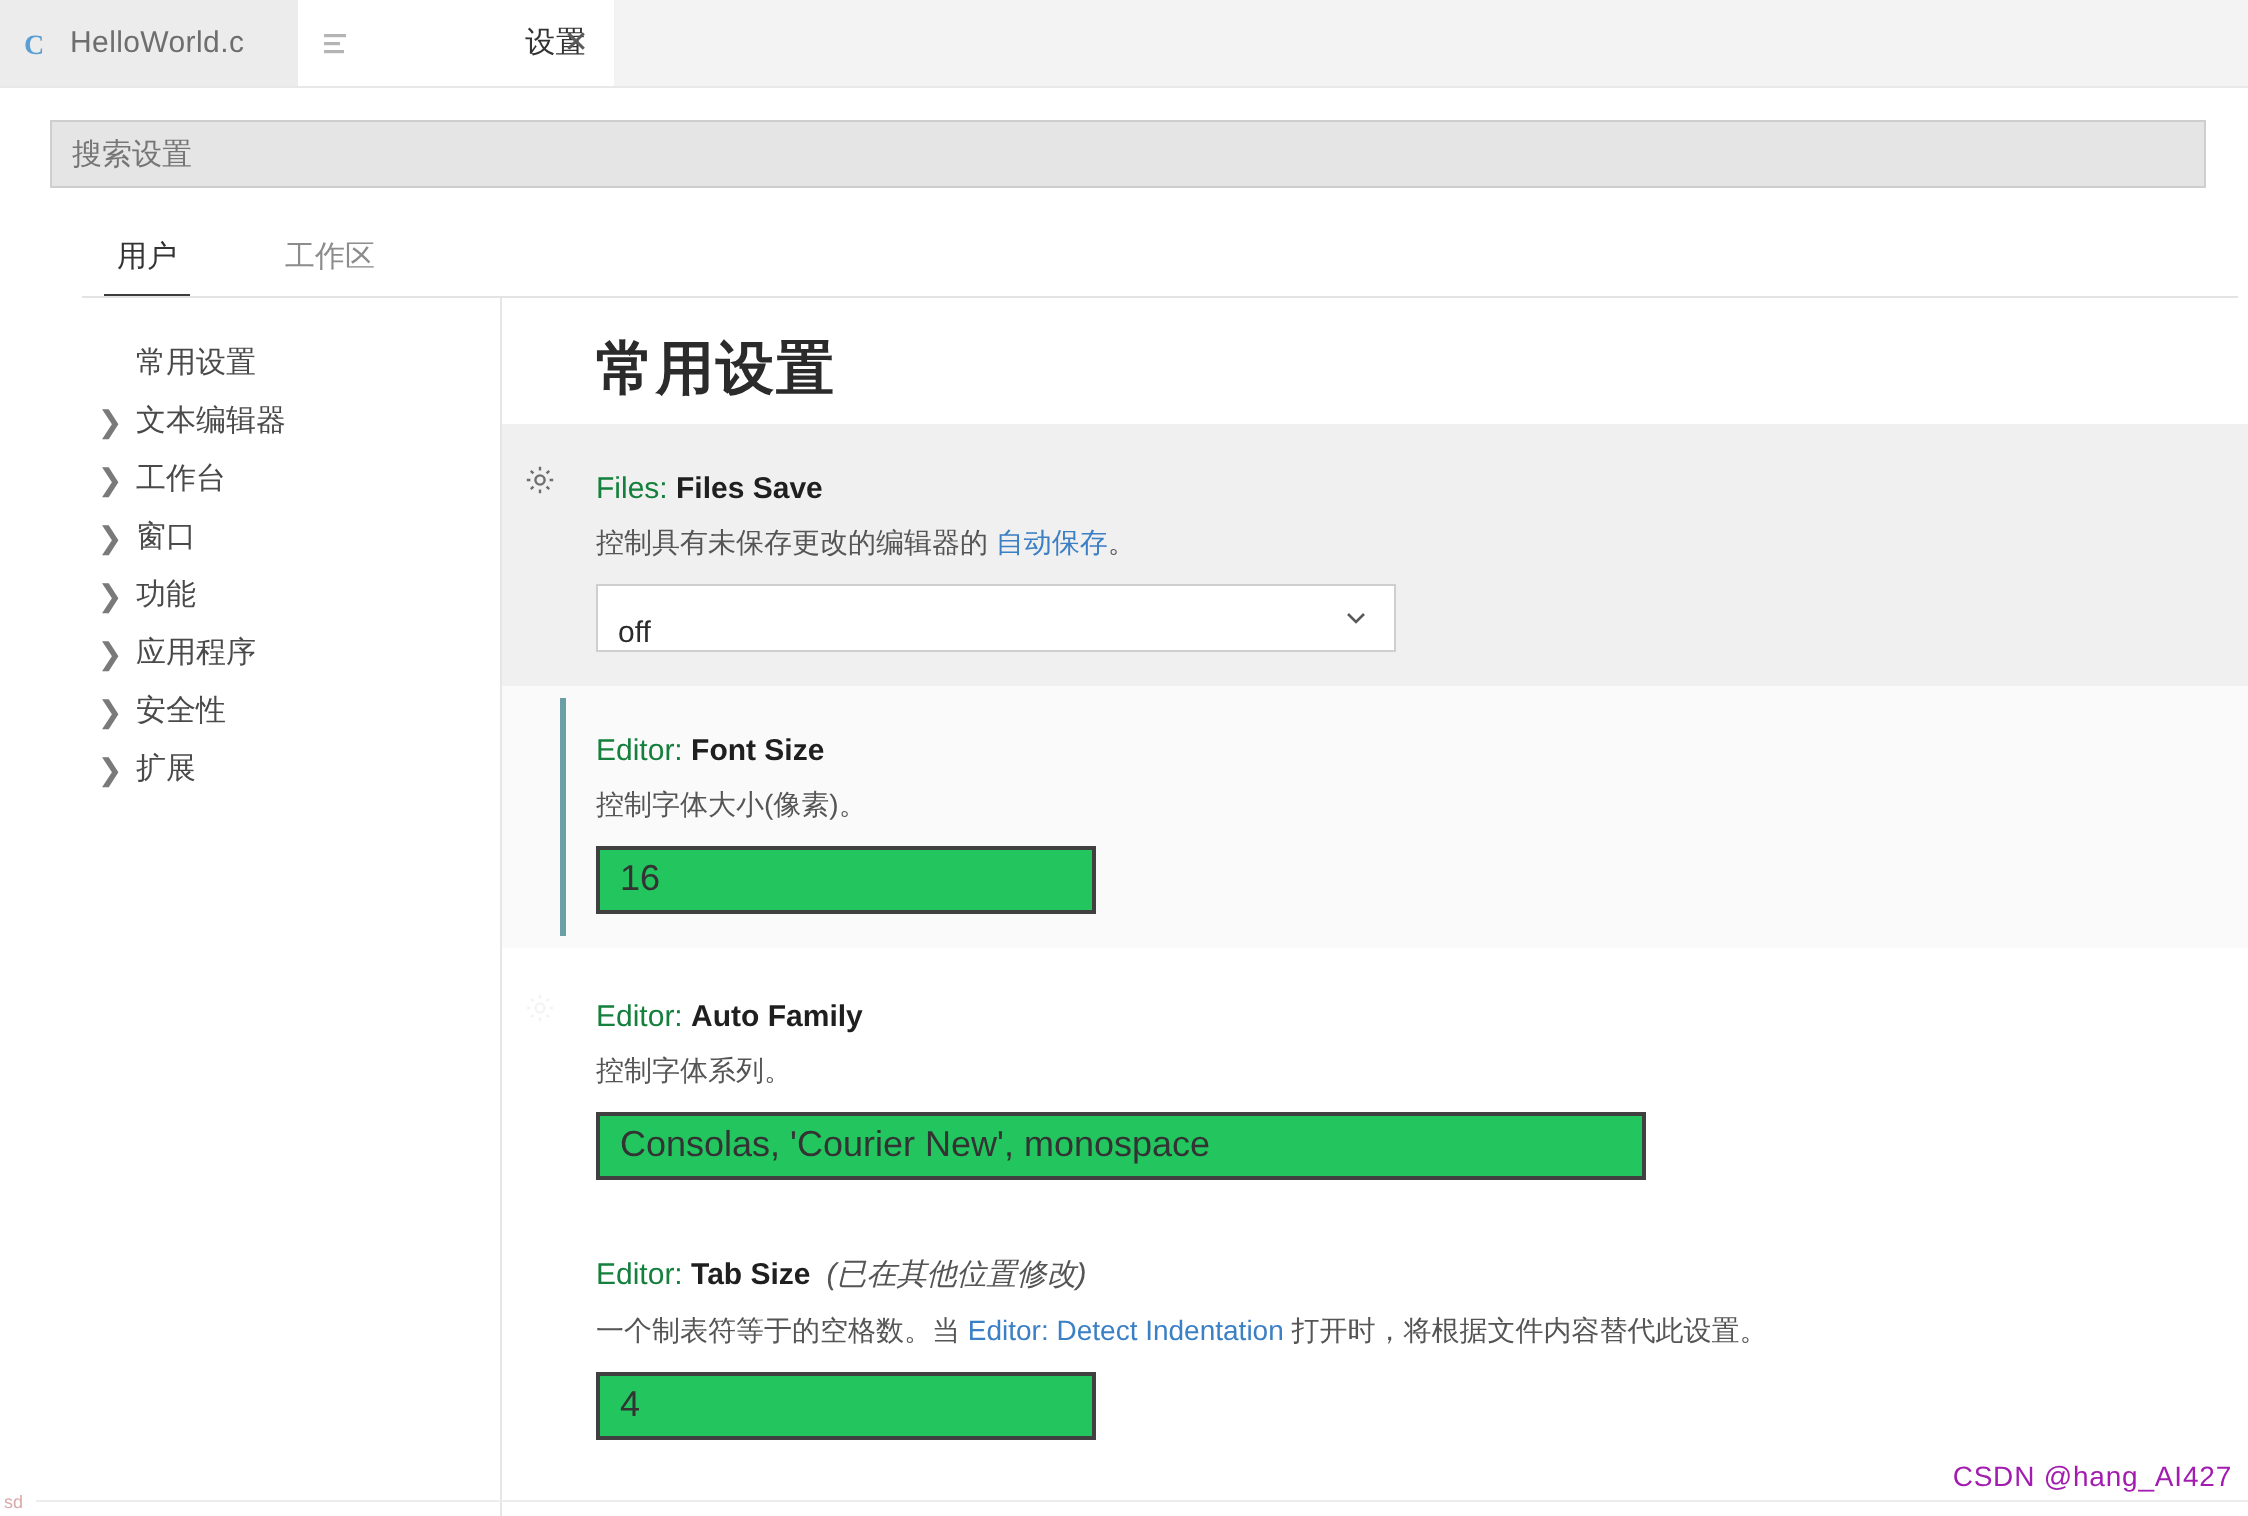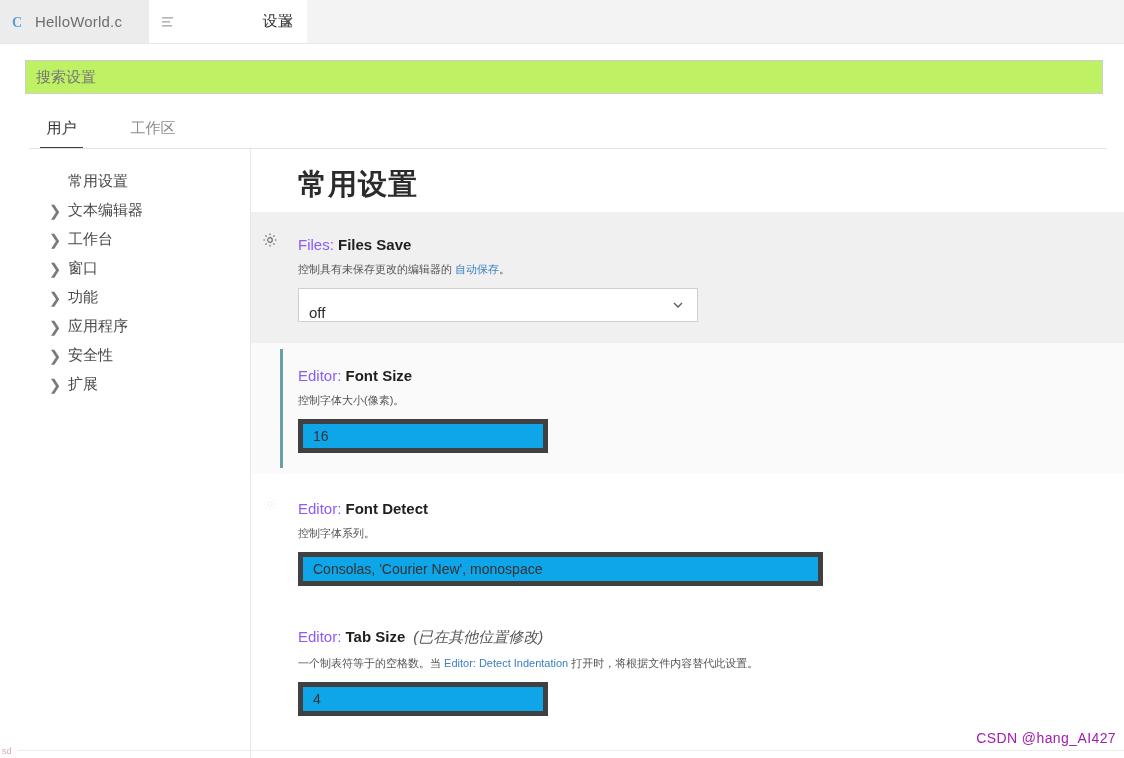--- a/index.html
+++ b/index.html
@@ -42,27 +42,27 @@
   .tabbar-underline {
     position: absolute; left: 0; top: 43px; width: 1124px; height: 1px;
     background: #e8e8e8;
   }
 
   
   .searchwrap { position: absolute; left: 0; top: 44px; width: 1124px; height: 57px; background:#fff; }
   .searchbox {
     position: absolute; left: 25px; top: 16px;
     width: 1078px; height: 34px;
-    border: 1px solid #cecece; background: #bef264;
+    border: 1px solid #cecece; background: #e5e5e5;
     display: flex; align-items: center; padding: 0 10px;
   }
   .searchbox .ph { color: #767676; font-size: 15px; }
 
   
-  .scopebar { position: absolute; left: 4px; top: 104px; width: 1004px; height: 45px; background: #fff; }
+  .scopebar { position: absolute; left: 16px; top: 104px; width: 1004px; height: 45px; background: #fff; }
   .scopebar .line { position: absolute; left: 25px; bottom: 0; width: 1078px; height: 1px; background: #e3e3e3; }
   .scope {
     position: absolute; bottom: 0; height: 42px;
     display: flex; align-items: center; justify-content: center;
     font-size: 15px; padding: 0 6px;
   }
   .scope.sel { color: #333; left: 36px; width: 43px; }
   .scope.unsel { color: #8c8c8c; left: 92px; width: 60px; margin-left: 27px; }
   .scope.sel::after {
     content: ""; position: absolute; left: 0; bottom: 0;
@@ -101,30 +101,30 @@
   .srow .gear {
     position: absolute; left: 9px; top: 18px; width: 20px; height: 20px;
     display: flex; align-items: center; justify-content: center;
   }
   .srow .content { position: absolute; left: 47px; top: 0; width: 810px; }
   .srow .modbar {
     position: absolute; left: 29px; top: 6px; width: 3px; bottom: 6px;
     background: #6aa0a5;
   }
   .s-title { font-size: 15px; color: #3a3a3a; margin-bottom: 9px; }
-  .s-title .pre { font-weight: normal; color: #8b5cf6; }
+  .s-title .pre { font-weight: normal; color: #15803d; }
   .s-title .post { font-weight: bold; color: #1f1f1f; }
   .s-title .note { font-style: italic; font-weight: normal; color: #555; margin-left: 8px; font-size: 15px; }
-  .s-desc { font-size: 11px; color: #555555; line-height: 1.35; margin-bottom: 11px; }
+  .s-desc { font-size: 14px; color: #555555; line-height: 1.35; margin-bottom: 11px; }
   .s-desc a { color: #3b7fc4; text-decoration: none; }
 
   .s-input {
-    height: 34px; border: 5px solid #404040; background: #0ea5e9;
+    height: 34px; border: 2px solid #404040; background: #22c55e;
     display: flex; align-items: center; padding: 0 10px;
-    font-size: 14px; color: #333;
+    font-size: 18px; color: #333;
   }
   .s-select {
     height: 34px; border: 1px solid #cfcfcf; background: #fff;
     display: flex; align-items: flex-end; padding: 0 10px;
     font-size: 15px; color: #2b2b2b; position: relative;
   }
   .s-select .chevd {
     position: absolute; right: 12px; top: 50%; transform: translateY(-50%);
     width: 14px; height: 14px; color: #5a5a5a;
   }
@@ -283,21 +283,21 @@
 
     <div class="srow" id="row-fontfamily">
       <span class="gear">
         <svg width="16" height="16" viewBox="0 0 16 16" fill="none" stroke="#f4f4f4" stroke-width="1.2">
           <circle cx="8" cy="8" r="2.3"></circle>
           <path d="M8 1.4v1.8M8 12.8v1.8M1.4 8h1.8M12.8 8h1.8M3.4 3.4l1.3 1.3M11.3 11.3l1.3 1.3M12.6 3.4l-1.3 1.3M4.7 11.3l-1.3 1.3"></path>
         </svg>
       </span>
       <div class="content">
         <div class="s-title">
-          <span class="pre">Editor: </span><span class="post">Font Detect</span>
+          <span class="pre">Editor: </span><span class="post">Auto Family</span>
         </div>
         <div class="s-desc">
           <span>控制字体系列。</span>
         </div>
         <div class="s-input" style="width:525px">
           <span>Consolas, 'Courier New', monospace</span>
         </div>
       </div>
     </div>
 

